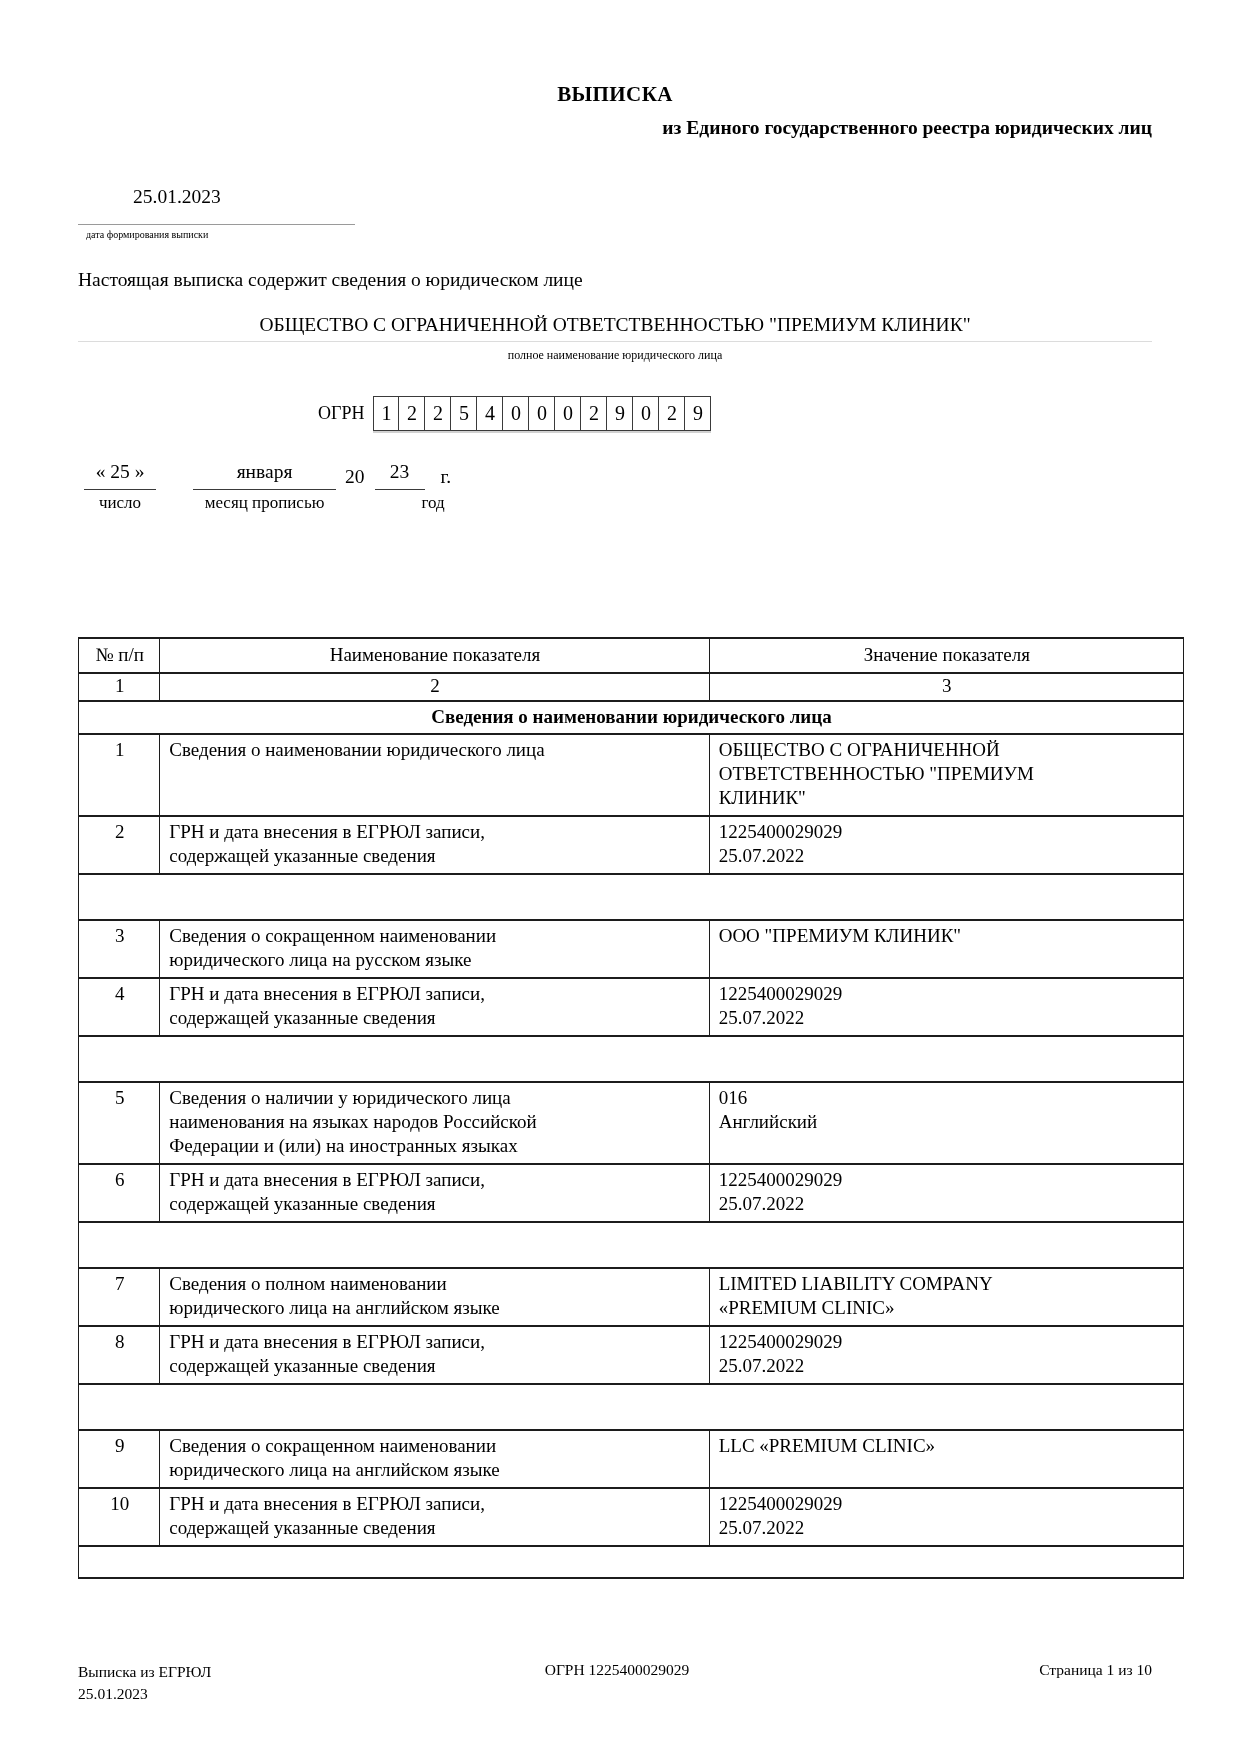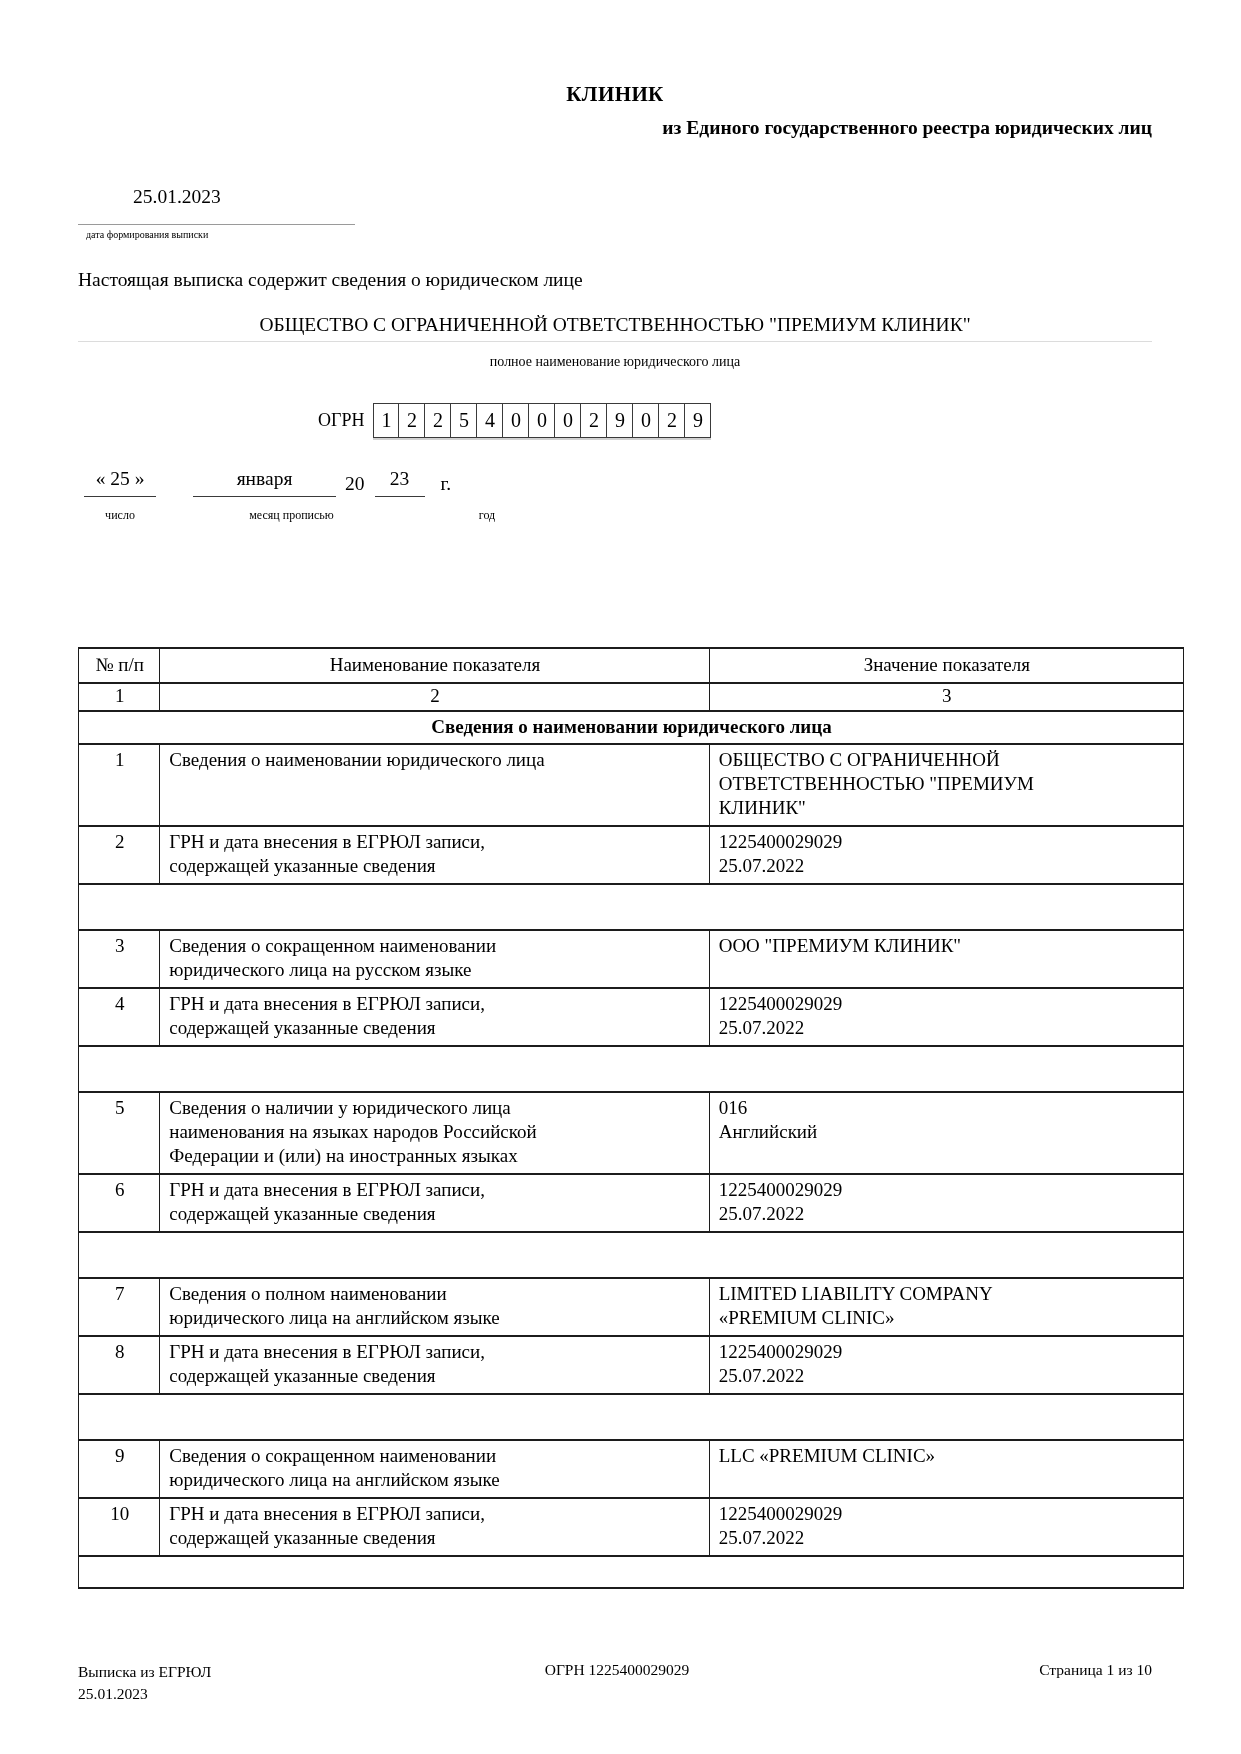--- a/index.html
+++ b/index.html
@@ -28,21 +28,21 @@
   .formation-line { border-bottom: 1px solid #9a9a9a; }
   .formation-caption { font-size: 10px; padding: 4px 0 0 8px; }
 
   .intro-line { font-size: 19.5px; margin-top: 29px; }
 
   .company-block { margin-top: 23px; }
   .company-name {
     text-align: center; font-size: 19.5px;
     border-bottom: 1px solid #dcdcdc; padding-bottom: 5px;
   }
-  .company-caption { text-align: center; font-size: 14px; margin-top: 12px; }
+  .company-caption { text-align: center; font-size: 12px; margin-top: 6px; }
 
   .ogrn-row { margin-top: 33px; display: flex; align-items: center; }
   .ogrn-label { font-size: 18px; font-weight: normal; margin-left: 240px; }
   .ogrn-boxes { display: flex; margin-left: 9px; box-shadow: 0 2px 0 rgba(0,0,0,0.18); }
   .ogrn-box {
     width: 26px; height: 35px;
     border: 1px solid #3a3a3a; border-left: none;
     display: flex; align-items: center; justify-content: center;
     font-size: 20px;
   }
@@ -50,21 +50,21 @@
 
   .included-line { font-size: 19.5px; margin-top: 27px; }
 
   .asof-row { margin-top: 30px; display: flex; font-size: 19.5px; align-items: flex-end; }
   .asof-field { text-align: center; border-bottom: 1px solid #3a3a3a; padding-bottom: 6px; }
   .asof-day   { width: 72px; margin-left: 6px; }
   .asof-month { width: 143px; margin-left: 37px; }
   .asof-century { padding: 0 6px 2px 9px; }
   .asof-year  { width: 50px; margin-left: 4px; }
   .asof-suffix { margin-left: 16px; padding-bottom: 2px; }
-  .asof-captions { display: flex; font-size: 12px; margin-top: 11px; gap: 27px; }
+  .asof-captions { display: flex; font-size: 17px; margin-top: 3px; }
   .cap-day   { width: 72px; margin-left: 6px; text-align: center; }
   .cap-month { width: 143px; margin-left: 37px; text-align: center; }
   .cap-year  { width: 50px; margin-left: 72px; text-align: center; }
 
   table.registry {
     border-collapse: collapse;
     width: 1106px;
     margin-top: 124px;
   }
   table.registry td {
@@ -90,21 +90,21 @@
   }
   .footer-left { position: absolute; left: 0; top: 0; line-height: 1.45; }
   .footer-center { position: absolute; left: 4px; right: 0; top: 0; text-align: center; }
   .footer-right { position: absolute; right: 0; top: 0; }
 </style>
 </head>
 <body>
 
 <div class="content">
 
-  <div class="doc-title">КЛИНИК</div>
+  <div class="doc-title">ВЫПИСКА</div>
   <div class="doc-subtitle">из Единого государственного реестра юридических лиц</div>
 
   <div class="formation-block">
     <div class="formation-date">25.01.2023</div>
     <div class="formation-line"></div>
     <div class="formation-caption">дата формирования выписки</div>
   </div>
 
   <div class="intro-line">Настоящая выписка содержит сведения о юридическом лице</div>
 

